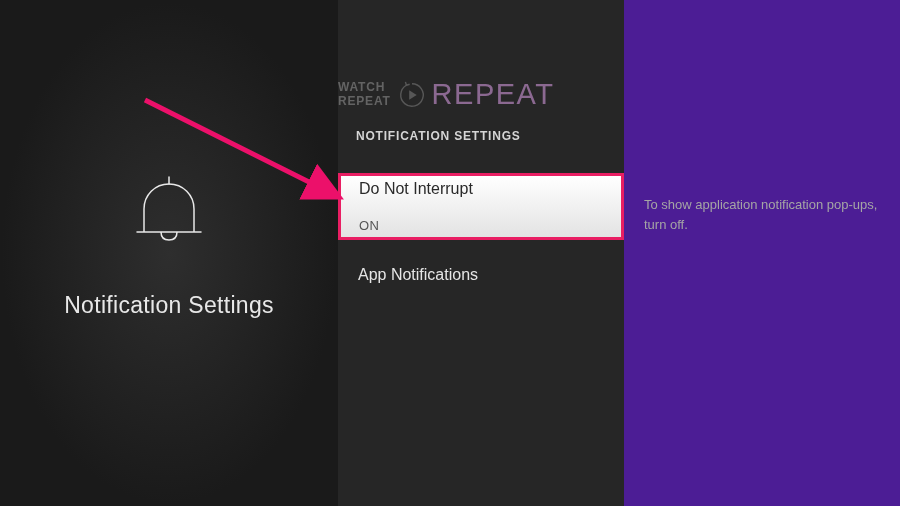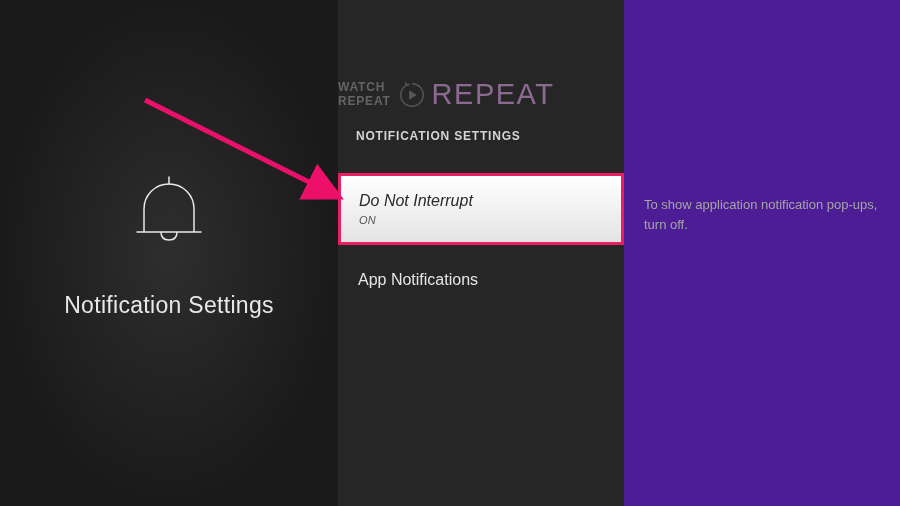--- a/index.html
+++ b/index.html
@@ -85,39 +85,38 @@
       margin-bottom: 30px;
     }
     .menu-item {
       padding: 14px 20px;
       cursor: pointer;
     }
     .menu-item.selected {
       background: linear-gradient(to bottom, #ffffff 0%, #e3e3e3 100%);
       border: 3px solid #e91e63;
       margin: 0 0px;
-      padding: 16px 18px;
-      font-style: italic;
+      padding: 4px 18px;
     }
     .menu-item.selected .item-title {
       color: #2a2a2a;
       font-weight: 500;
     }
     .menu-item.selected .item-status {
       color: #555;
     }
     .item-title {
       font-size: 16px;
       color: #e5e5e5;
       font-weight: 500;
     }
     .item-status {
-      font-size: 11px;
+      font-size: 13px;
       color: #888;
-      margin-top: 4px;
+      margin-top: 20px;
       letter-spacing: 0.3px;
     }
     .right-panel {
       width: 276px;
       height: 100%;
       background: #4c1d95;
       padding: 195px 20px 12px 20px;
     }
     .help-text {
       font-size: 13px;

